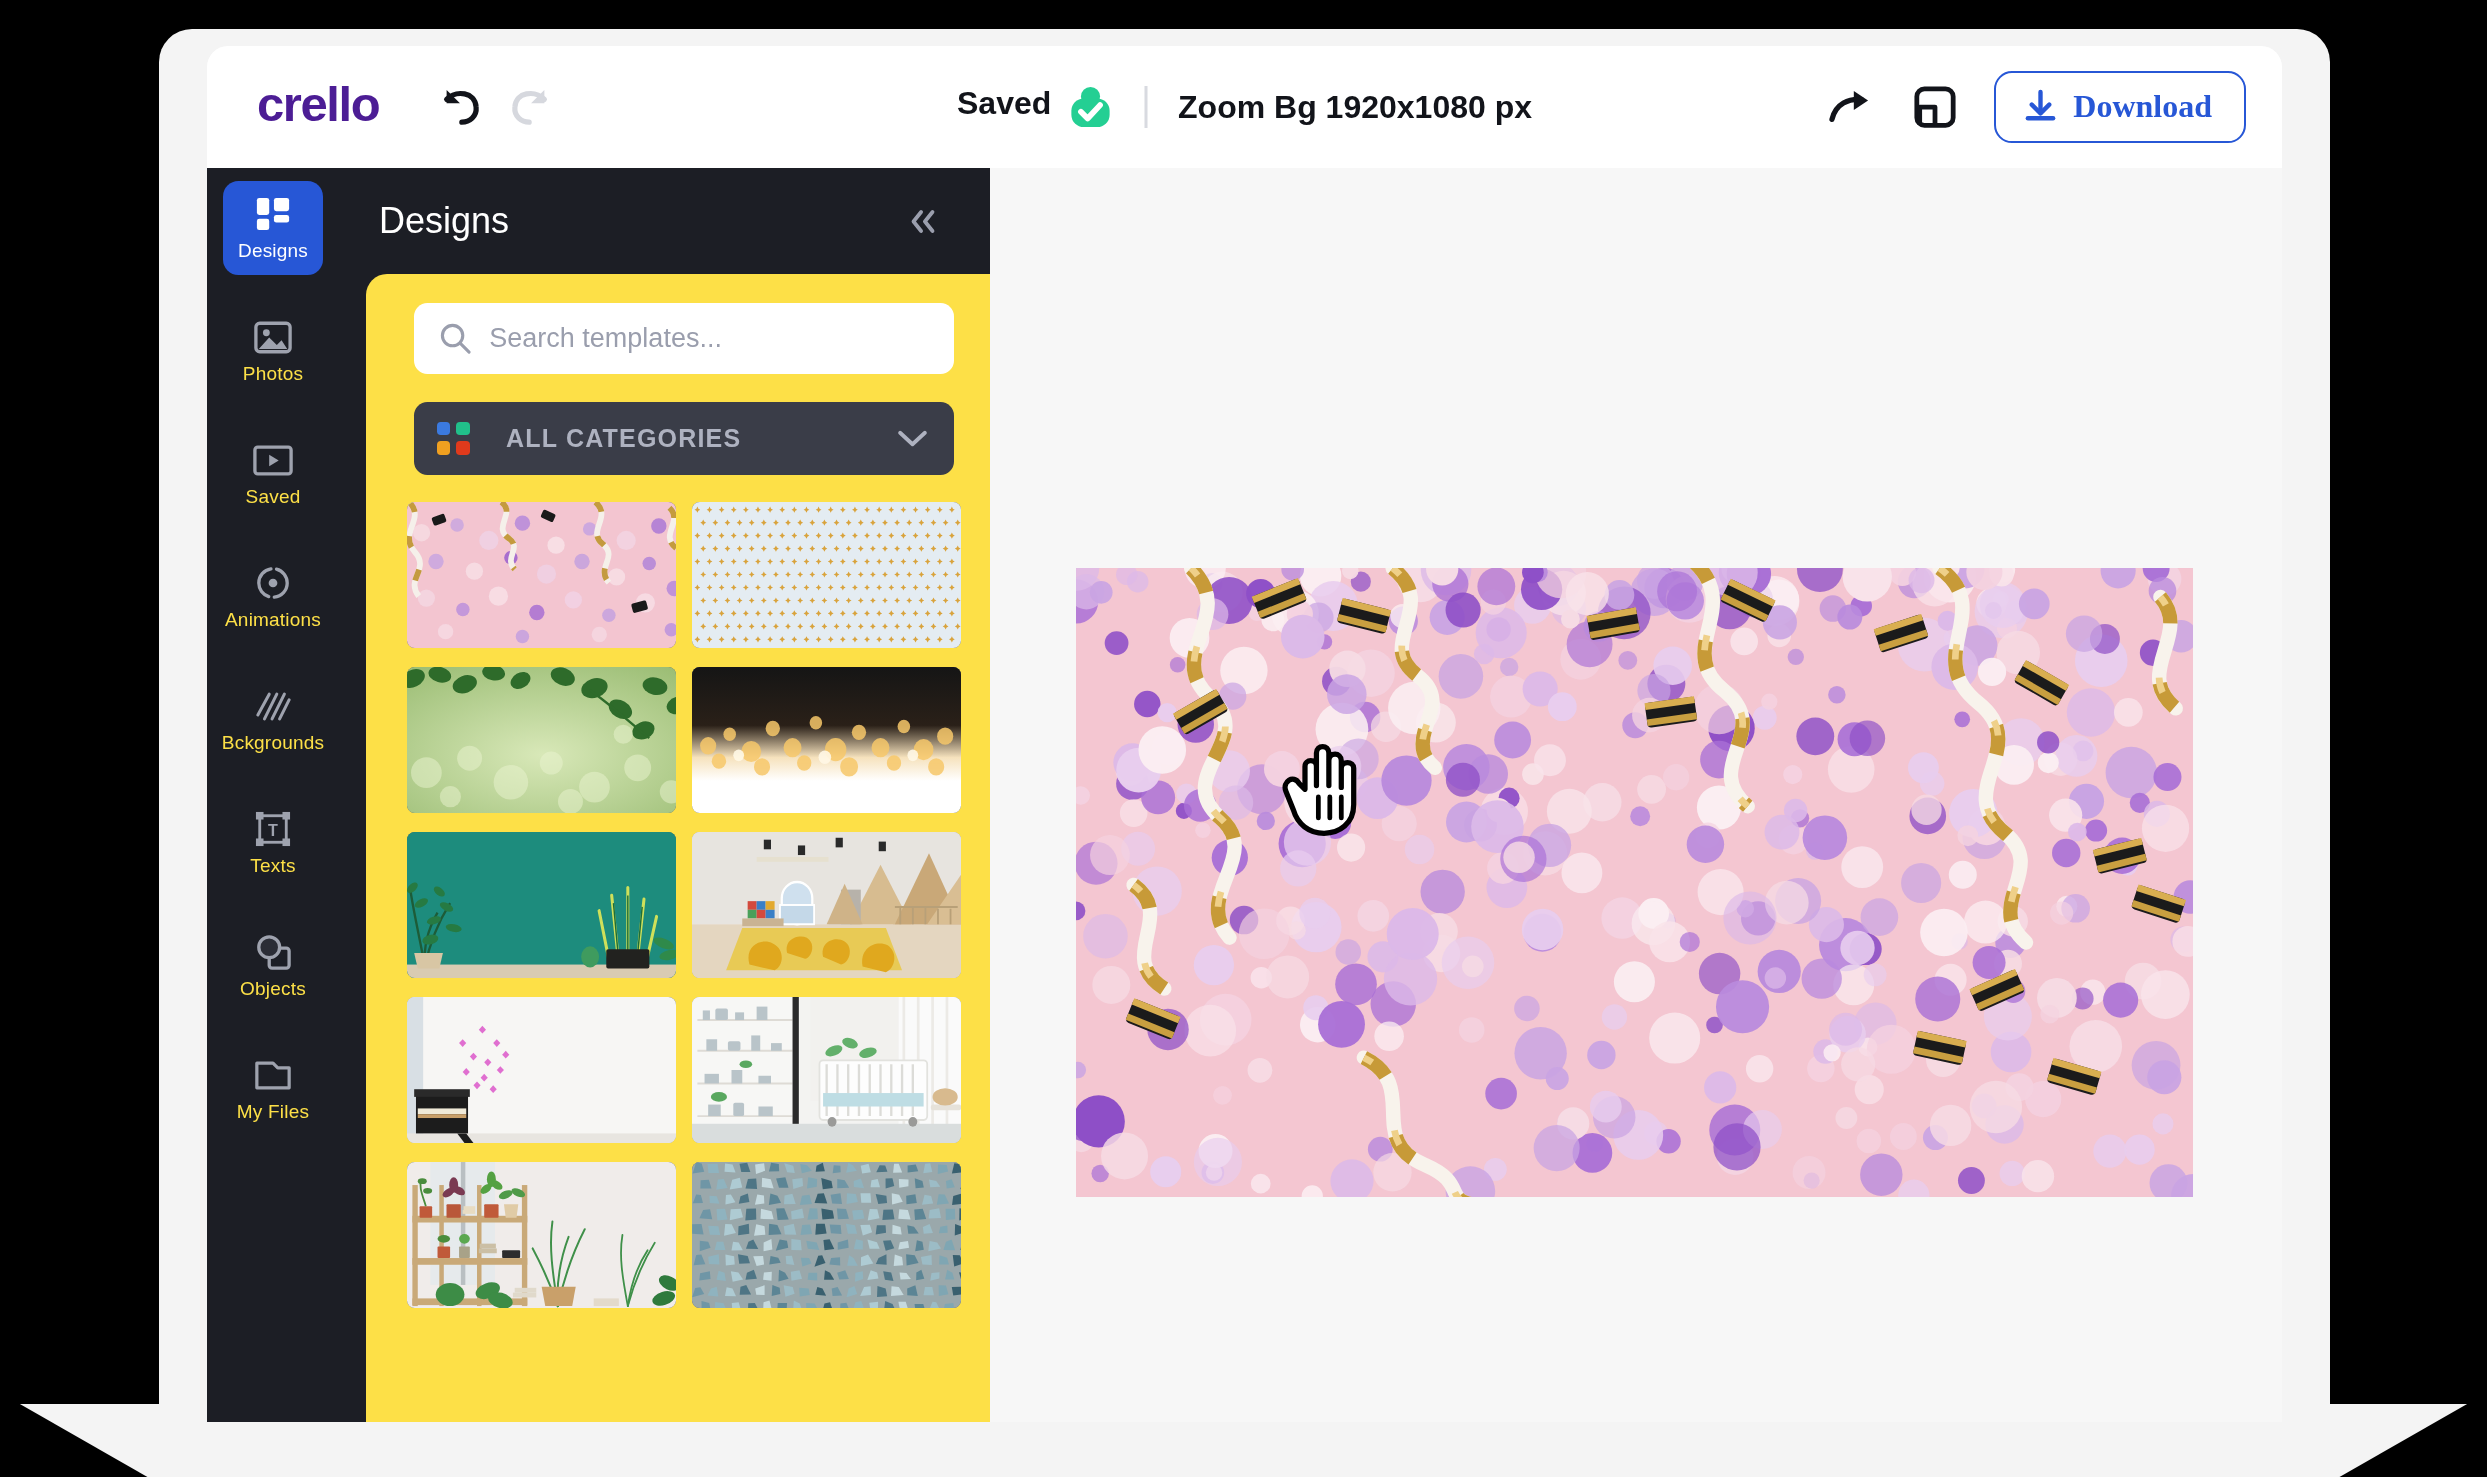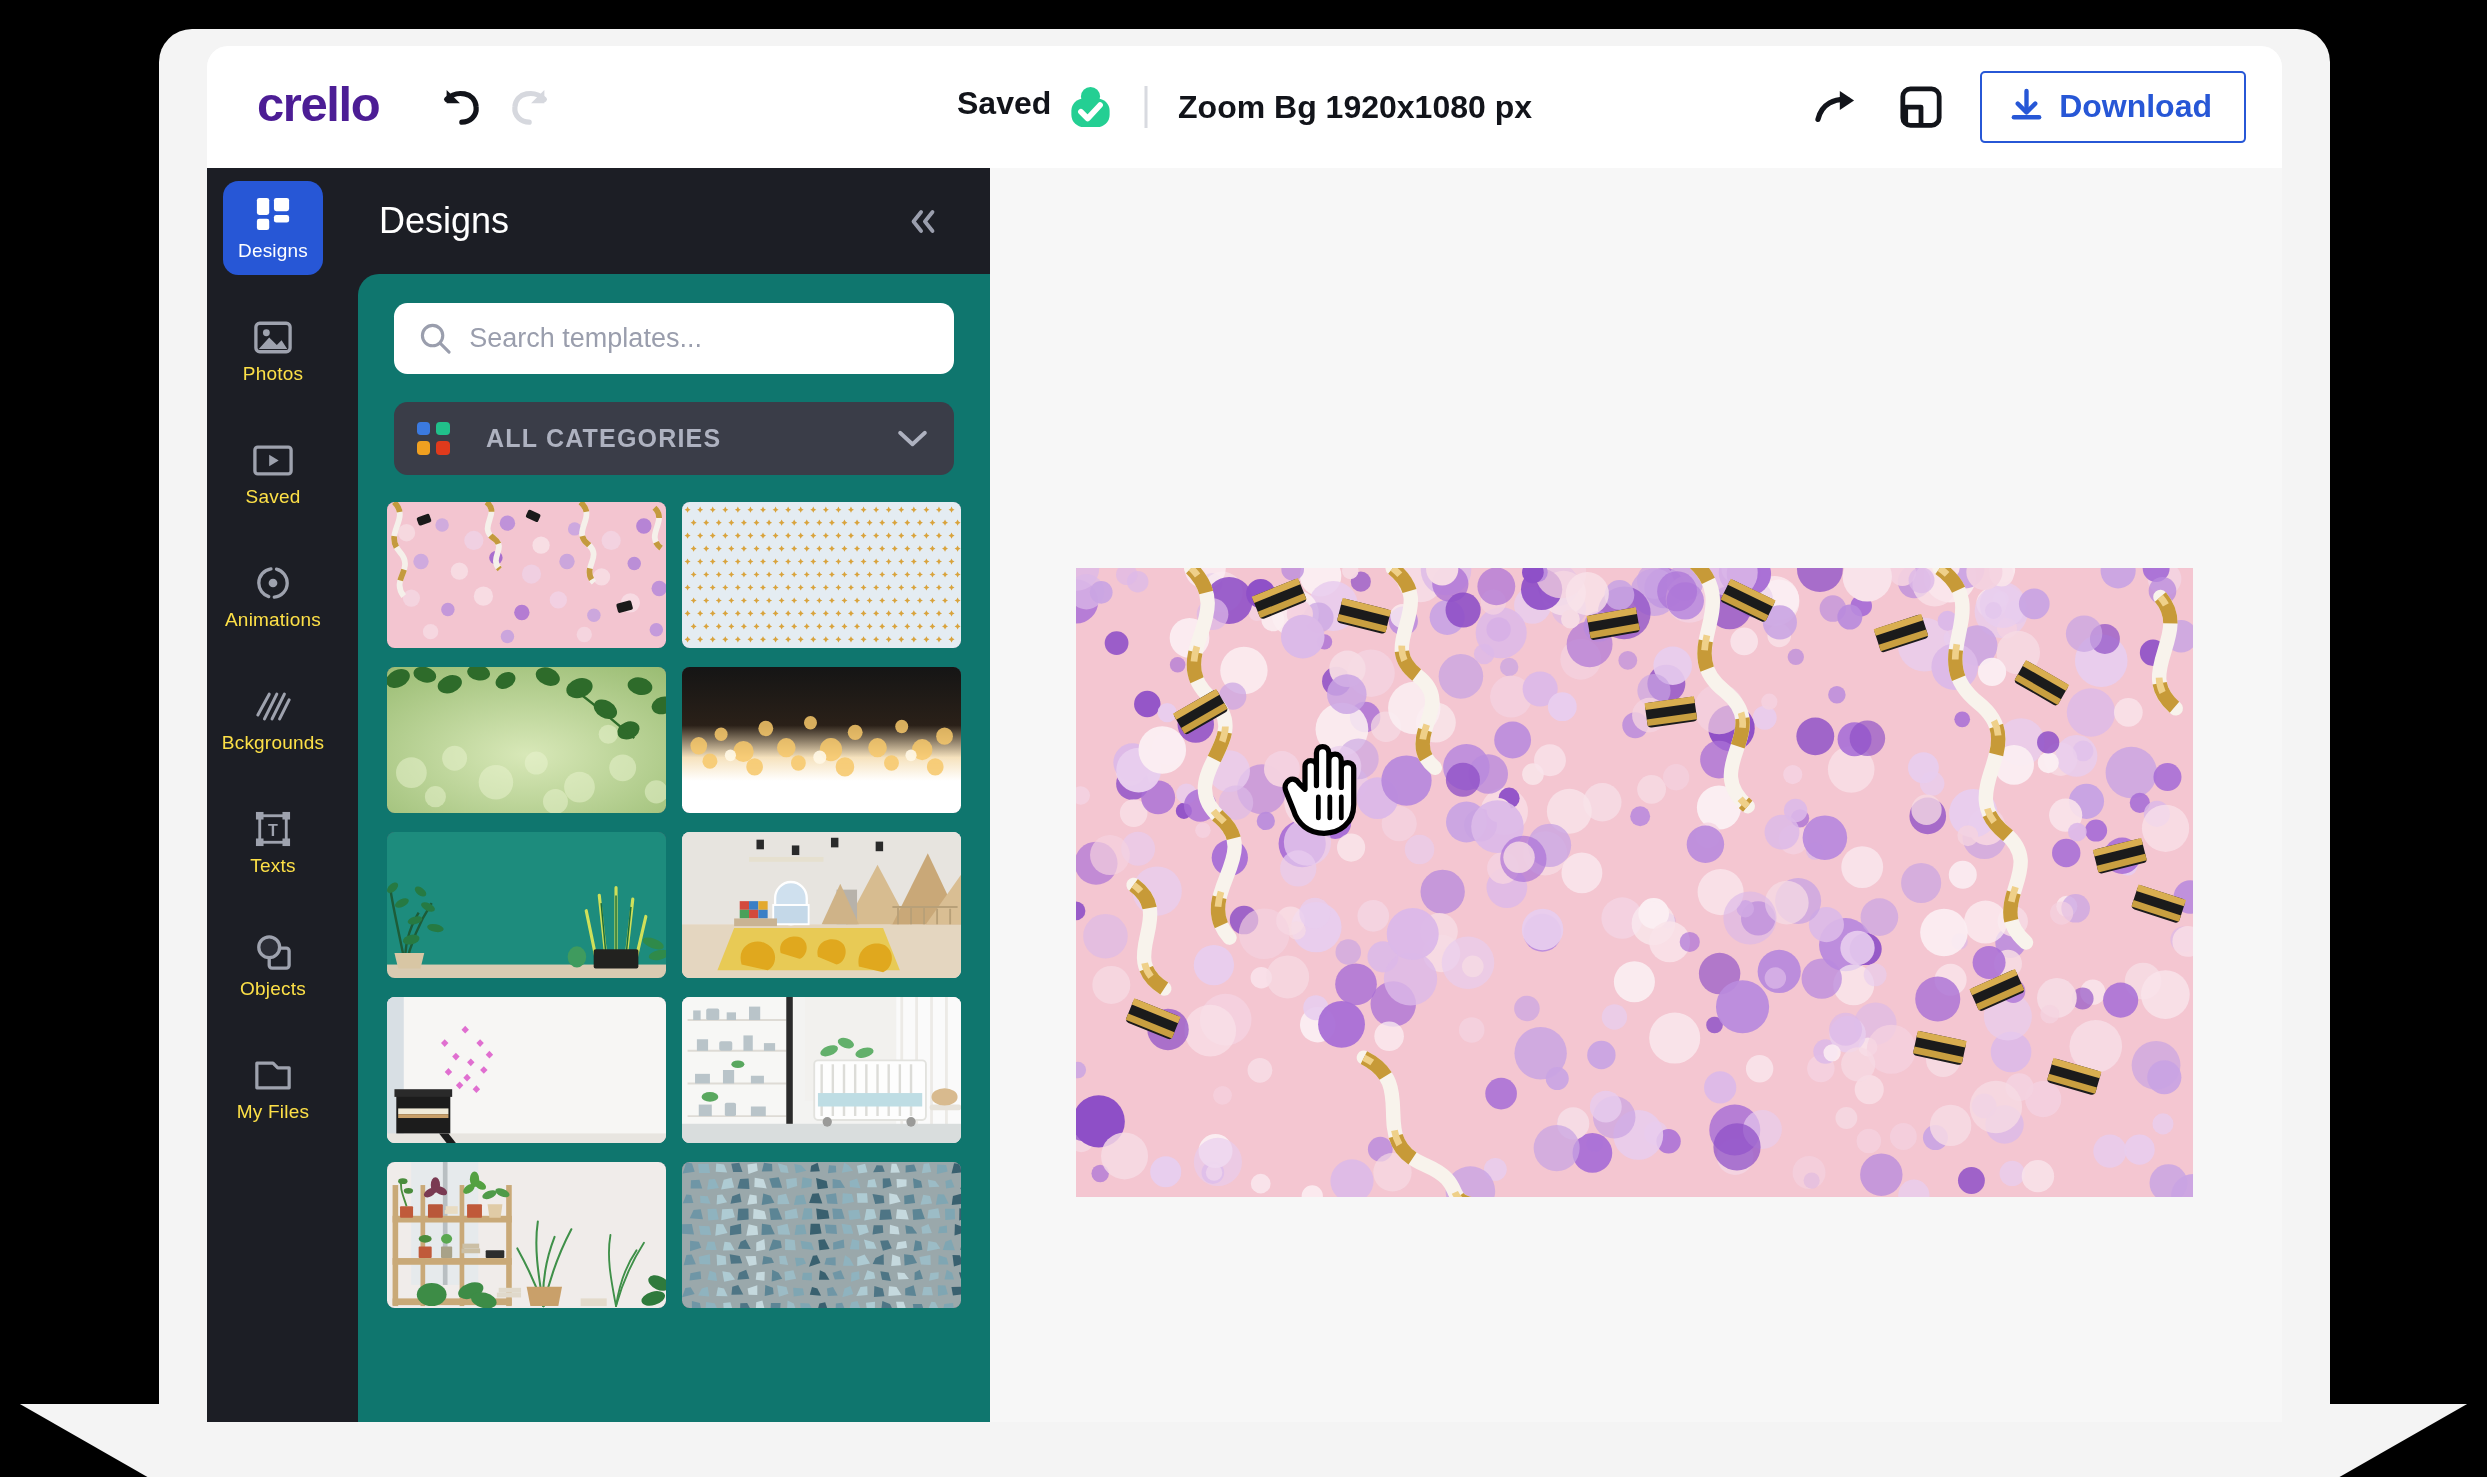--- a/index.html
+++ b/index.html
@@ -79,26 +79,27 @@
   .saved-wrap { display: flex; align-items: flex-start; gap: 16.3px; }
   .saved-label { font-size: 32px; font-weight: 700; color: #12141a; }
   .vdivider { width: 2.9px; height: 42px; background: #d8dae0; margin: 0 5.8px; }
   .doc-title { font-size: 32px; font-weight: 700; color: #12141a; }
   .topbar-right {
     position: absolute; right: 36px; top: 50%;
     transform: translateY(-50%);
     display: flex; align-items: center; gap: 33px;
   }
   .download-btn {
-    display: flex; align-items: flex-start; gap: 15.4px;
+    display: flex; align-items: center; gap: 15.4px;
     border: 2.9px solid #2757d6;
-    border-radius: 5px;
+    border-radius: 18px;
     padding: 15.4px 32px 15.4px 27px;
     background: #fff;
     cursor: pointer;
+    font-family: Liberation Serif, serif;
   }
   .download-label { font-size: 32px; font-weight: 700; color: #2757d6; }
 
   
   #app-body { position: relative; height: 1254px; display: flex; }
 
   
   #icon-rail {
     width: 132px;
     background: #1c1e25;
@@ -133,24 +134,24 @@
   .panel-head {
     height: 106px;
     display: flex; align-items: center; justify-content: space-between;
     padding: 0 48px 0 40px;
   }
   .panel-title { font-size: 36px; font-weight: 500; color: #ffffff; }
   .collapse-btn { cursor: pointer; display: flex; align-items: center; }
 
   .panel-inner {
     flex: 1;
-    margin-left: 19px;
-    background: #0f766e;
+    margin-left: 27px;
+    background: #fde047;
     border-radius: 21px 0 0 0;
-    padding: 29px 0 0 0;
+    padding: 29px 0 0 12px;
     overflow: hidden;
     position: relative;
   }
   .search-box {
     margin: 0 36px 0 36px;
     height: 71px;
     background: #ffffff;
     border-radius: 13.4px;
     display: flex; align-items: center;
     padding: 0 25px;

